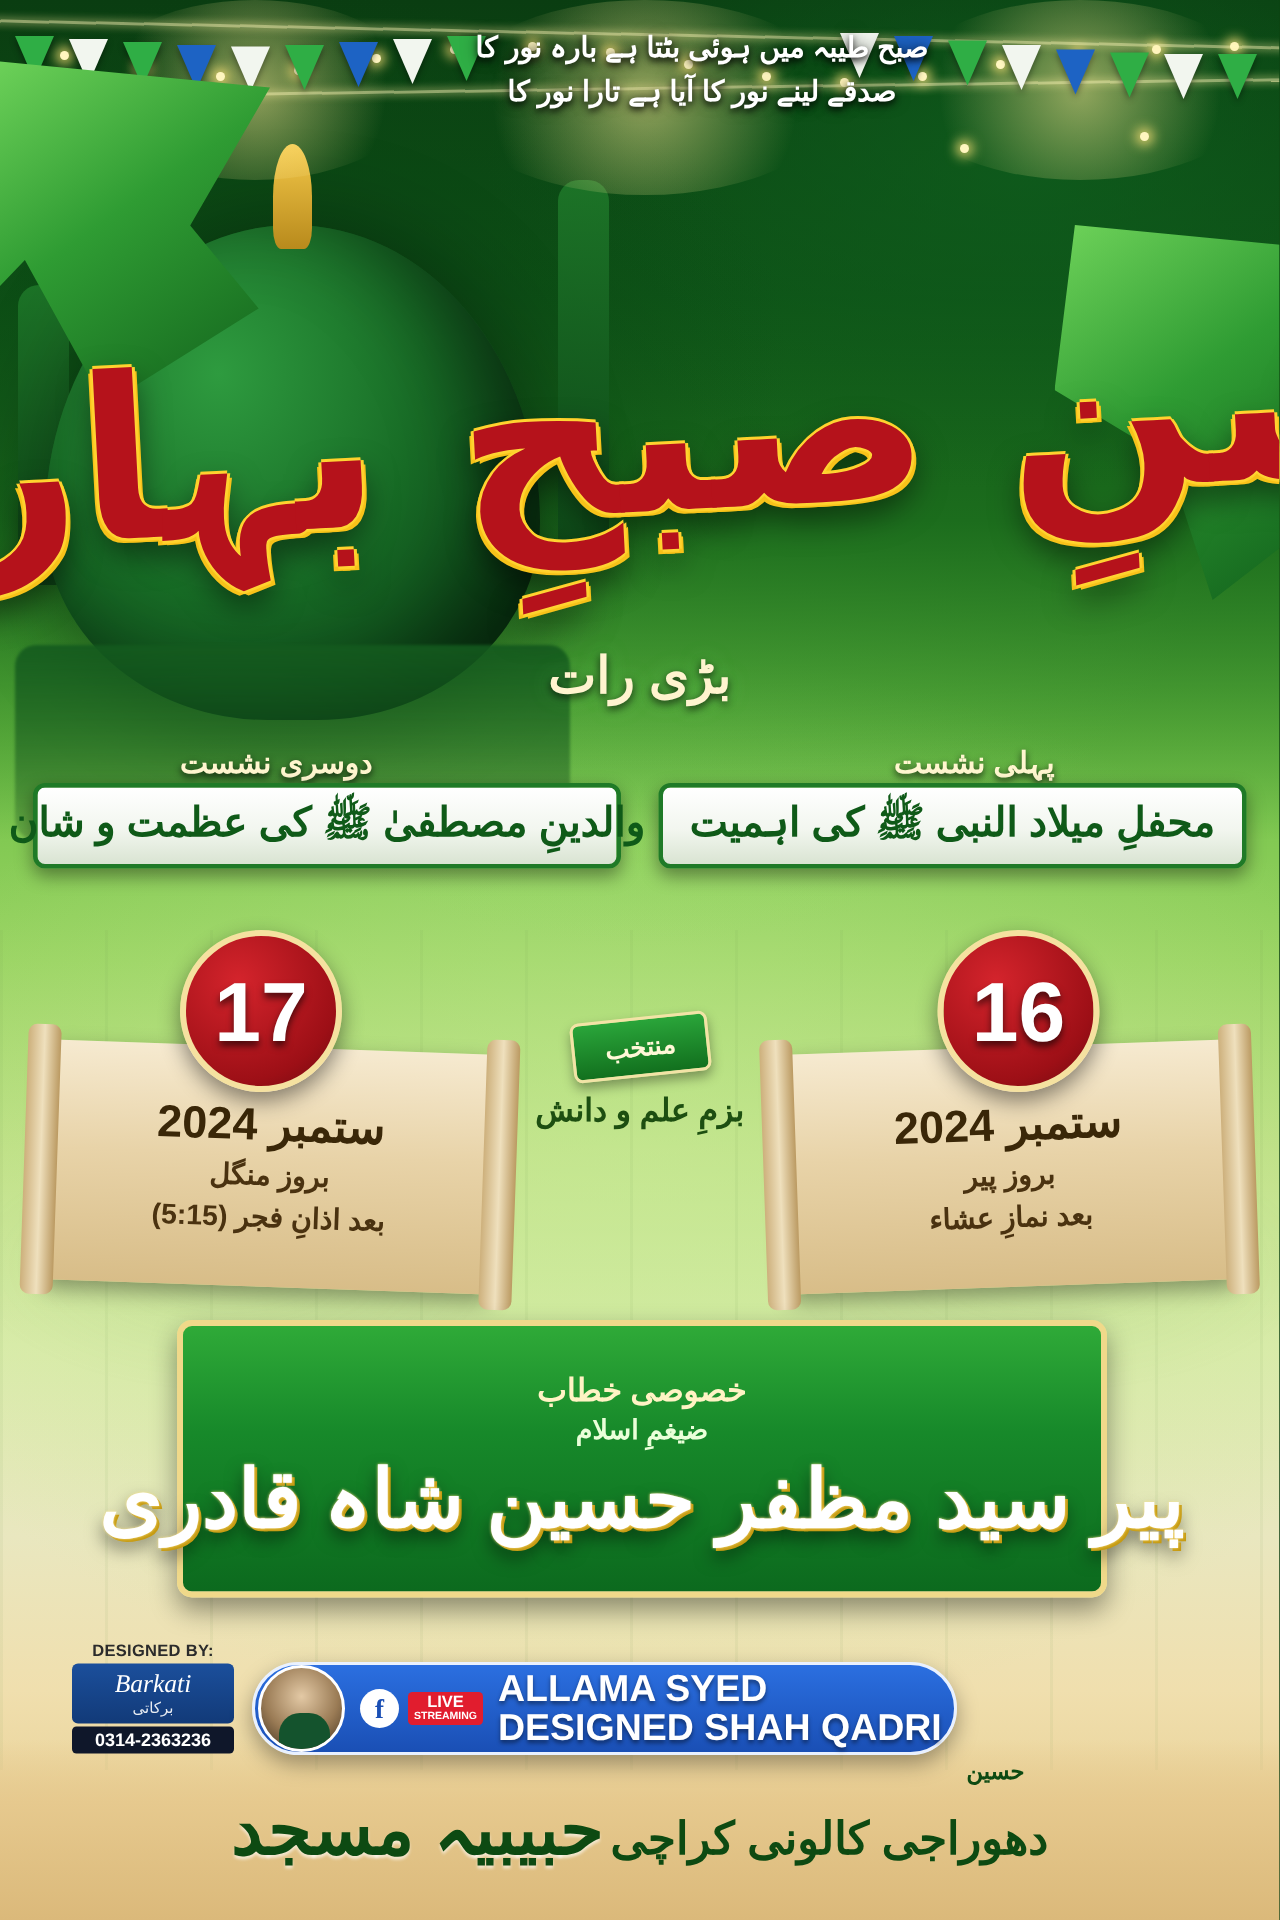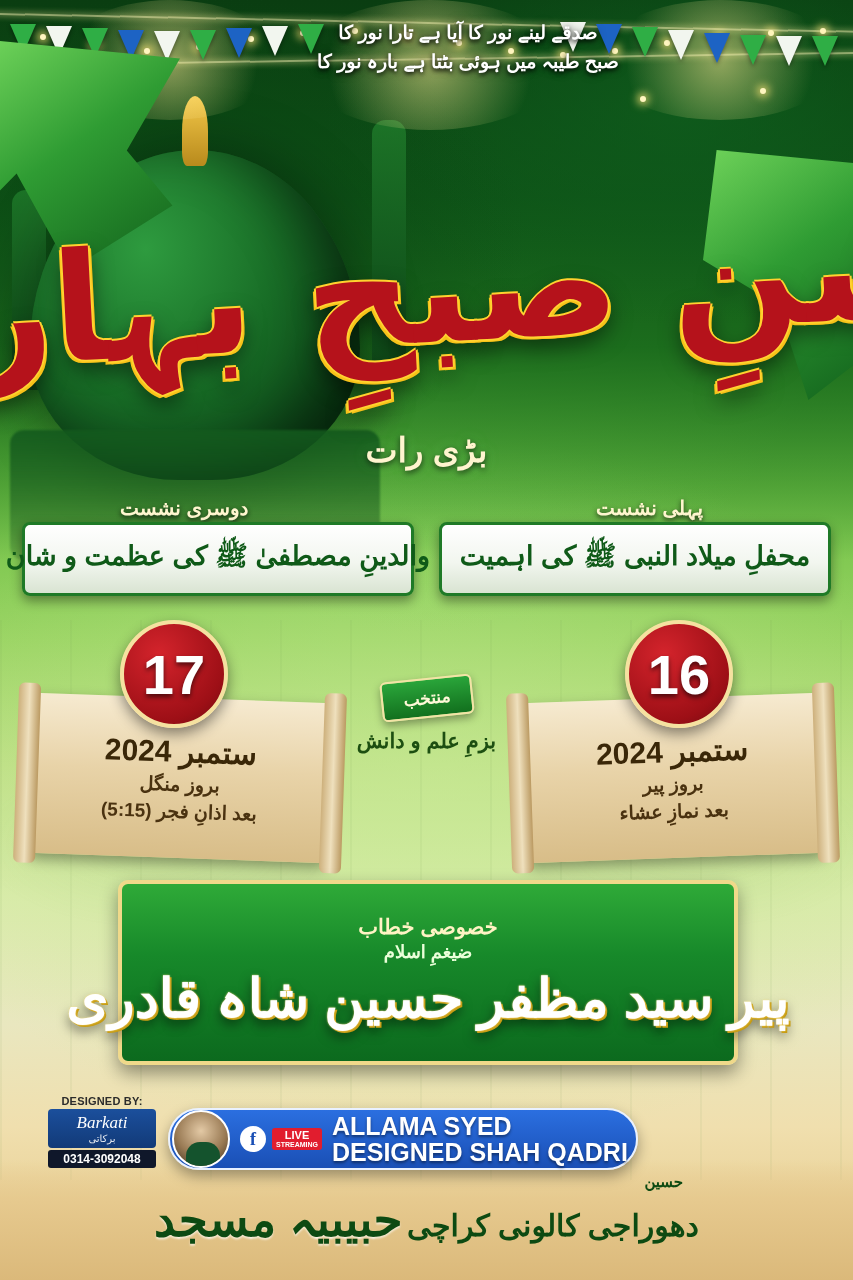--- a/index.html
+++ b/index.html
@@ -154,21 +154,21 @@
     direction: rtl;
     color: #fff4cf;
     font-size: 34px; font-weight: 700;
     text-shadow: 0 2px 6px rgba(0,0,0,.75), 0 0 14px rgba(120,255,120,.35);
     z-index: 5;
   }
 
   
   .sessions { position:absolute; left:0; top: 500px; width:853px; height:120px; z-index:6; }
   .ribbon {
-    position:absolute; top: 22px; width: 392px; height: 74px;
+    position:absolute; top: 22px; width: 392px; height: 57px;
     background: linear-gradient(180deg, #ffffff 0%, #f2f6ef 55%, #d9e4d2 100%);
     border: 3px solid #1f7a27;
     border-radius: 8px;
     box-shadow: 0 5px 12px rgba(0,0,0,.4);
     display:flex; align-items:center; justify-content:center;
     direction: rtl;
   }
   .ribbon .rb-text {
     color: #0f5a18; font-size: 27px; font-weight: 700; padding: 0 10px;
     white-space: nowrap;
@@ -384,22 +384,22 @@
     <div class="flag b" style="left:704px; top:33px;"></div>
     <div class="flag g" style="left:740px; top:35px;"></div>
     <div class="flag w" style="left:776px; top:36px;"></div>
     <div class="flag g" style="left:812px; top:36px;"></div>
   </div>
 
   <div class="swag left"></div>
   <div class="swag right"></div>
 
   <div class="couplet">
+    <div>صبح طیبہ میں ہوئی بٹتا ہے بارہ نور کا</div>
     <div>صدقے لینے نور کا آیا ہے تارا نور کا</div>
-    <div>صبح طیبہ میں ہوئی بٹتا ہے بارہ نور کا</div>
   </div>
 
   <div class="title-wrap">
     <div class="title-main">جشنِ صبحِ بہاراں</div>
   </div>
   <div class="title-sub">بڑی رات</div>
 
   <div class="sessions">
     <div class="rb-label lab-right">پہلی نشست</div>
     <div class="ribbon r-right">
@@ -439,21 +439,21 @@
     <div class="sp-sub">ضیغمِ اسلام</div>
     <div class="sp-name">پیر سید مظفر حسین شاہ قادری</div>
   </div>
 
   <div class="designer">
     <div class="dz-label">DESIGNED BY:</div>
     <div class="dz-card">
       <div class="dz-brand">Barkati</div>
       <div class="dz-ar">برکاتی</div>
     </div>
-    <div class="dz-phone">0314-3092048</div>
+    <div class="dz-phone">0314-2363236</div>
   </div>
 
   <div class="livebar">
     <div class="lb-photo"></div>
     <div class="lb-fb">f</div>
     <div class="lb-live">
       <div>LIVE</div>
       <div style="font-size:7px;">STREAMING</div>
     </div>
     <div class="lb-text">

